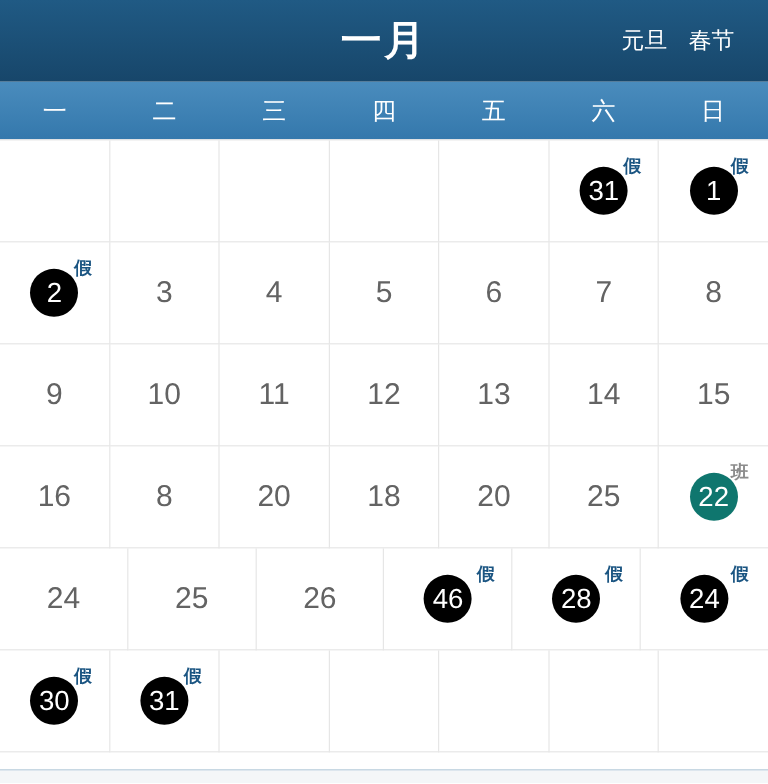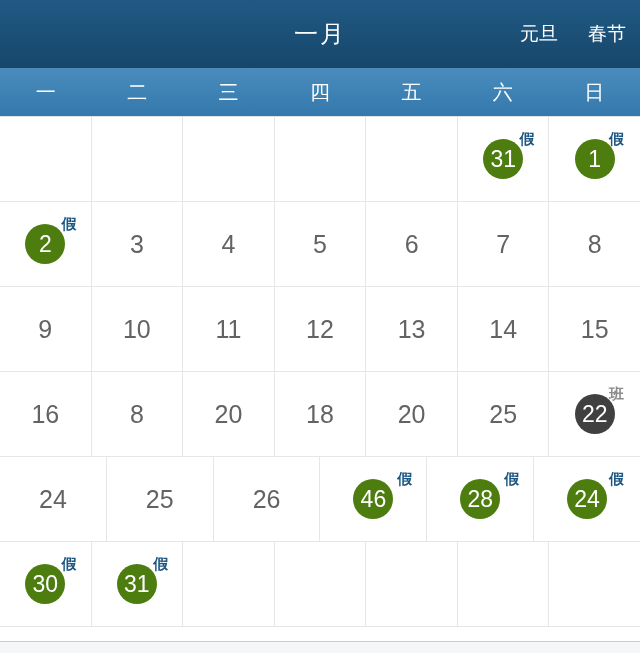--- a/index.html
+++ b/index.html
@@ -23,33 +23,33 @@
     position: relative;
     display: flex;
     align-items: center;
     justify-content: center;
   }
   .cal-header.grad {
     background: linear-gradient(180deg, #205a84 0%, #17466a 100%);
   }
   .month-title {
     color: #ffffff;
-    font-size: 24px;
-    font-weight: normal;
+    font-size: 34px;
+    font-weight: bold;
     letter-spacing: 2px;
     text-align: center;
     line-height: 68px;
   }
   .header-tags {
     position: absolute;
-    right: 14px;
+    right: 28px;
     top: 50%;
     transform: translateY(-50%);
     display: flex;
-    gap: 30px;
+    gap: 18px;
   }
   .header-tags span {
     color: #ffffff;
     font-size: 19px;
   }
   
   .weekdays {
     height: 48px;
     background: #3d82b5;
     background: linear-gradient(180deg, #4a8cbd 0%, #3478ac 100%);
@@ -91,22 +91,22 @@
   .cell.marked .daynum {
     position: relative;
     color: #ffffff;
     width: 40px; height: 40px;
     border-radius: 50%;
     display: flex;
     align-items: center;
     justify-content: center;
     font-size: 23px;
   }
-  .cell.marked.holiday .daynum { background: #4d7c0f; }
-  .cell.marked.work .daynum    { background: #404040; }
+  .cell.marked.holiday .daynum { background: #000000; }
+  .cell.marked.work .daynum    { background: #0f766e; }
   .badge {
     position: absolute;
     font-size: 15px;
     font-weight: bold;
     line-height: 1;
     top: 14px;
   }
   .badge.holiday { color: #1b5582; }
   .badge.work    { color: #8c8c8c; }
   

